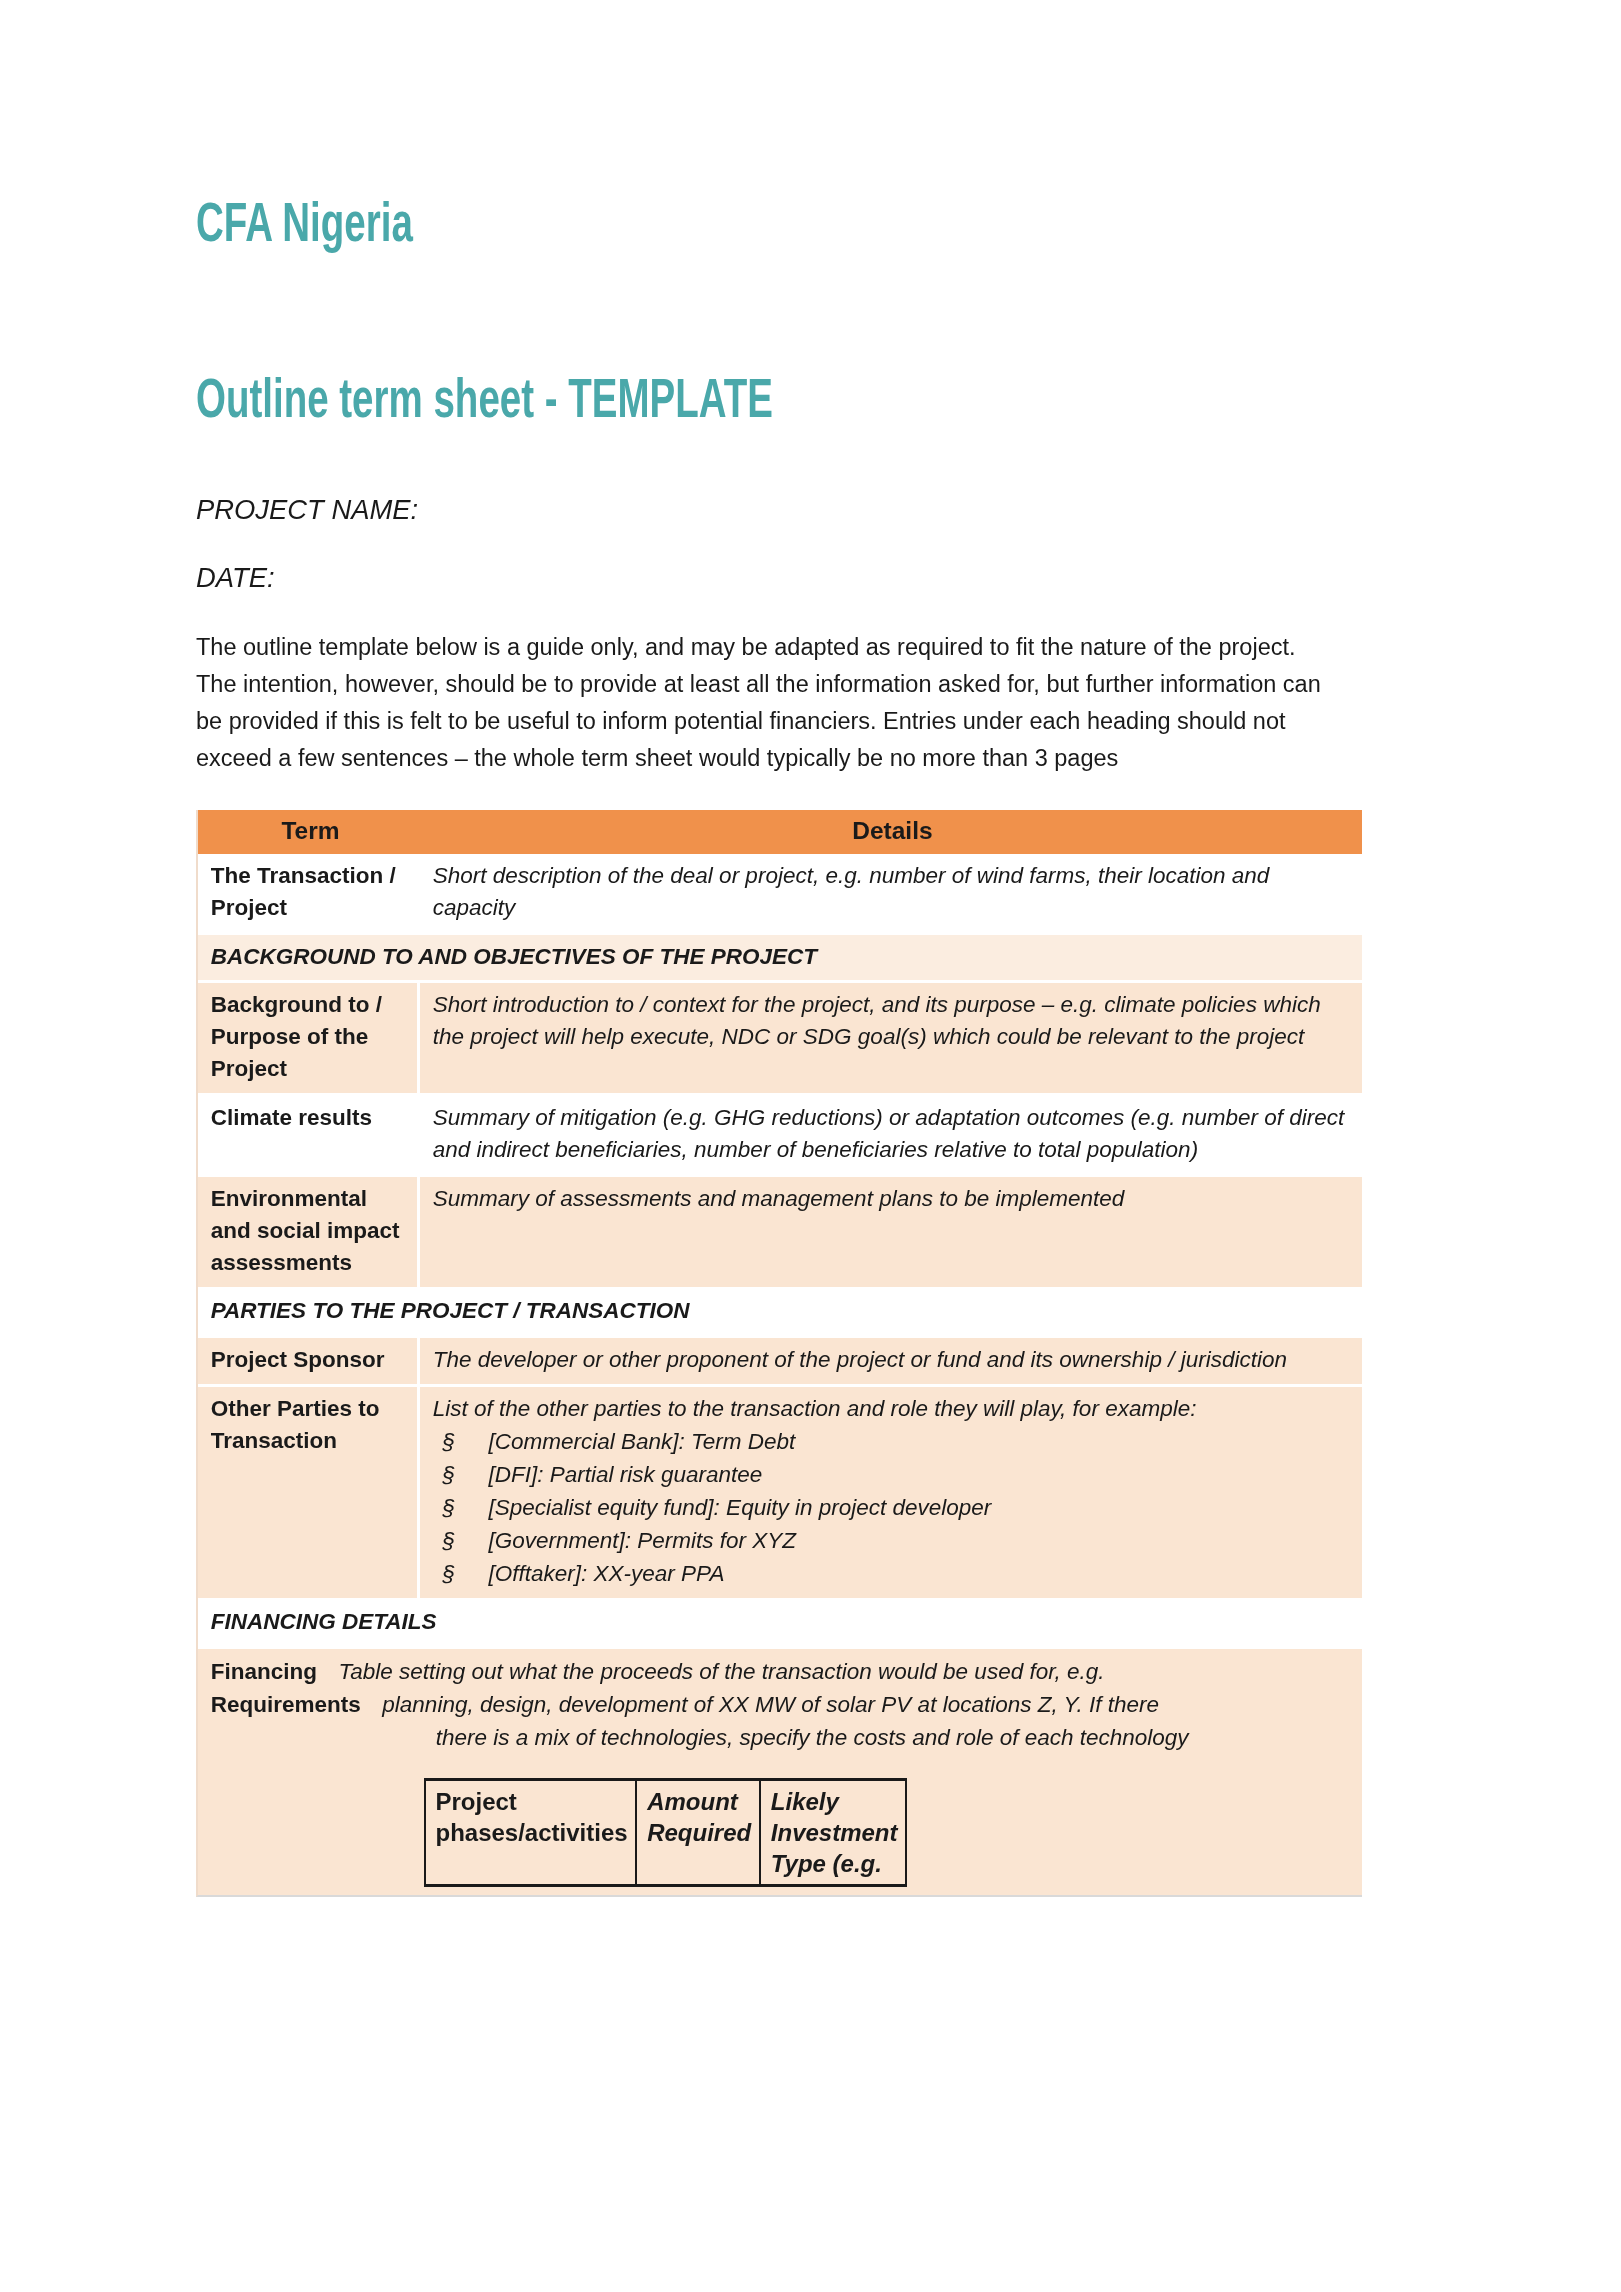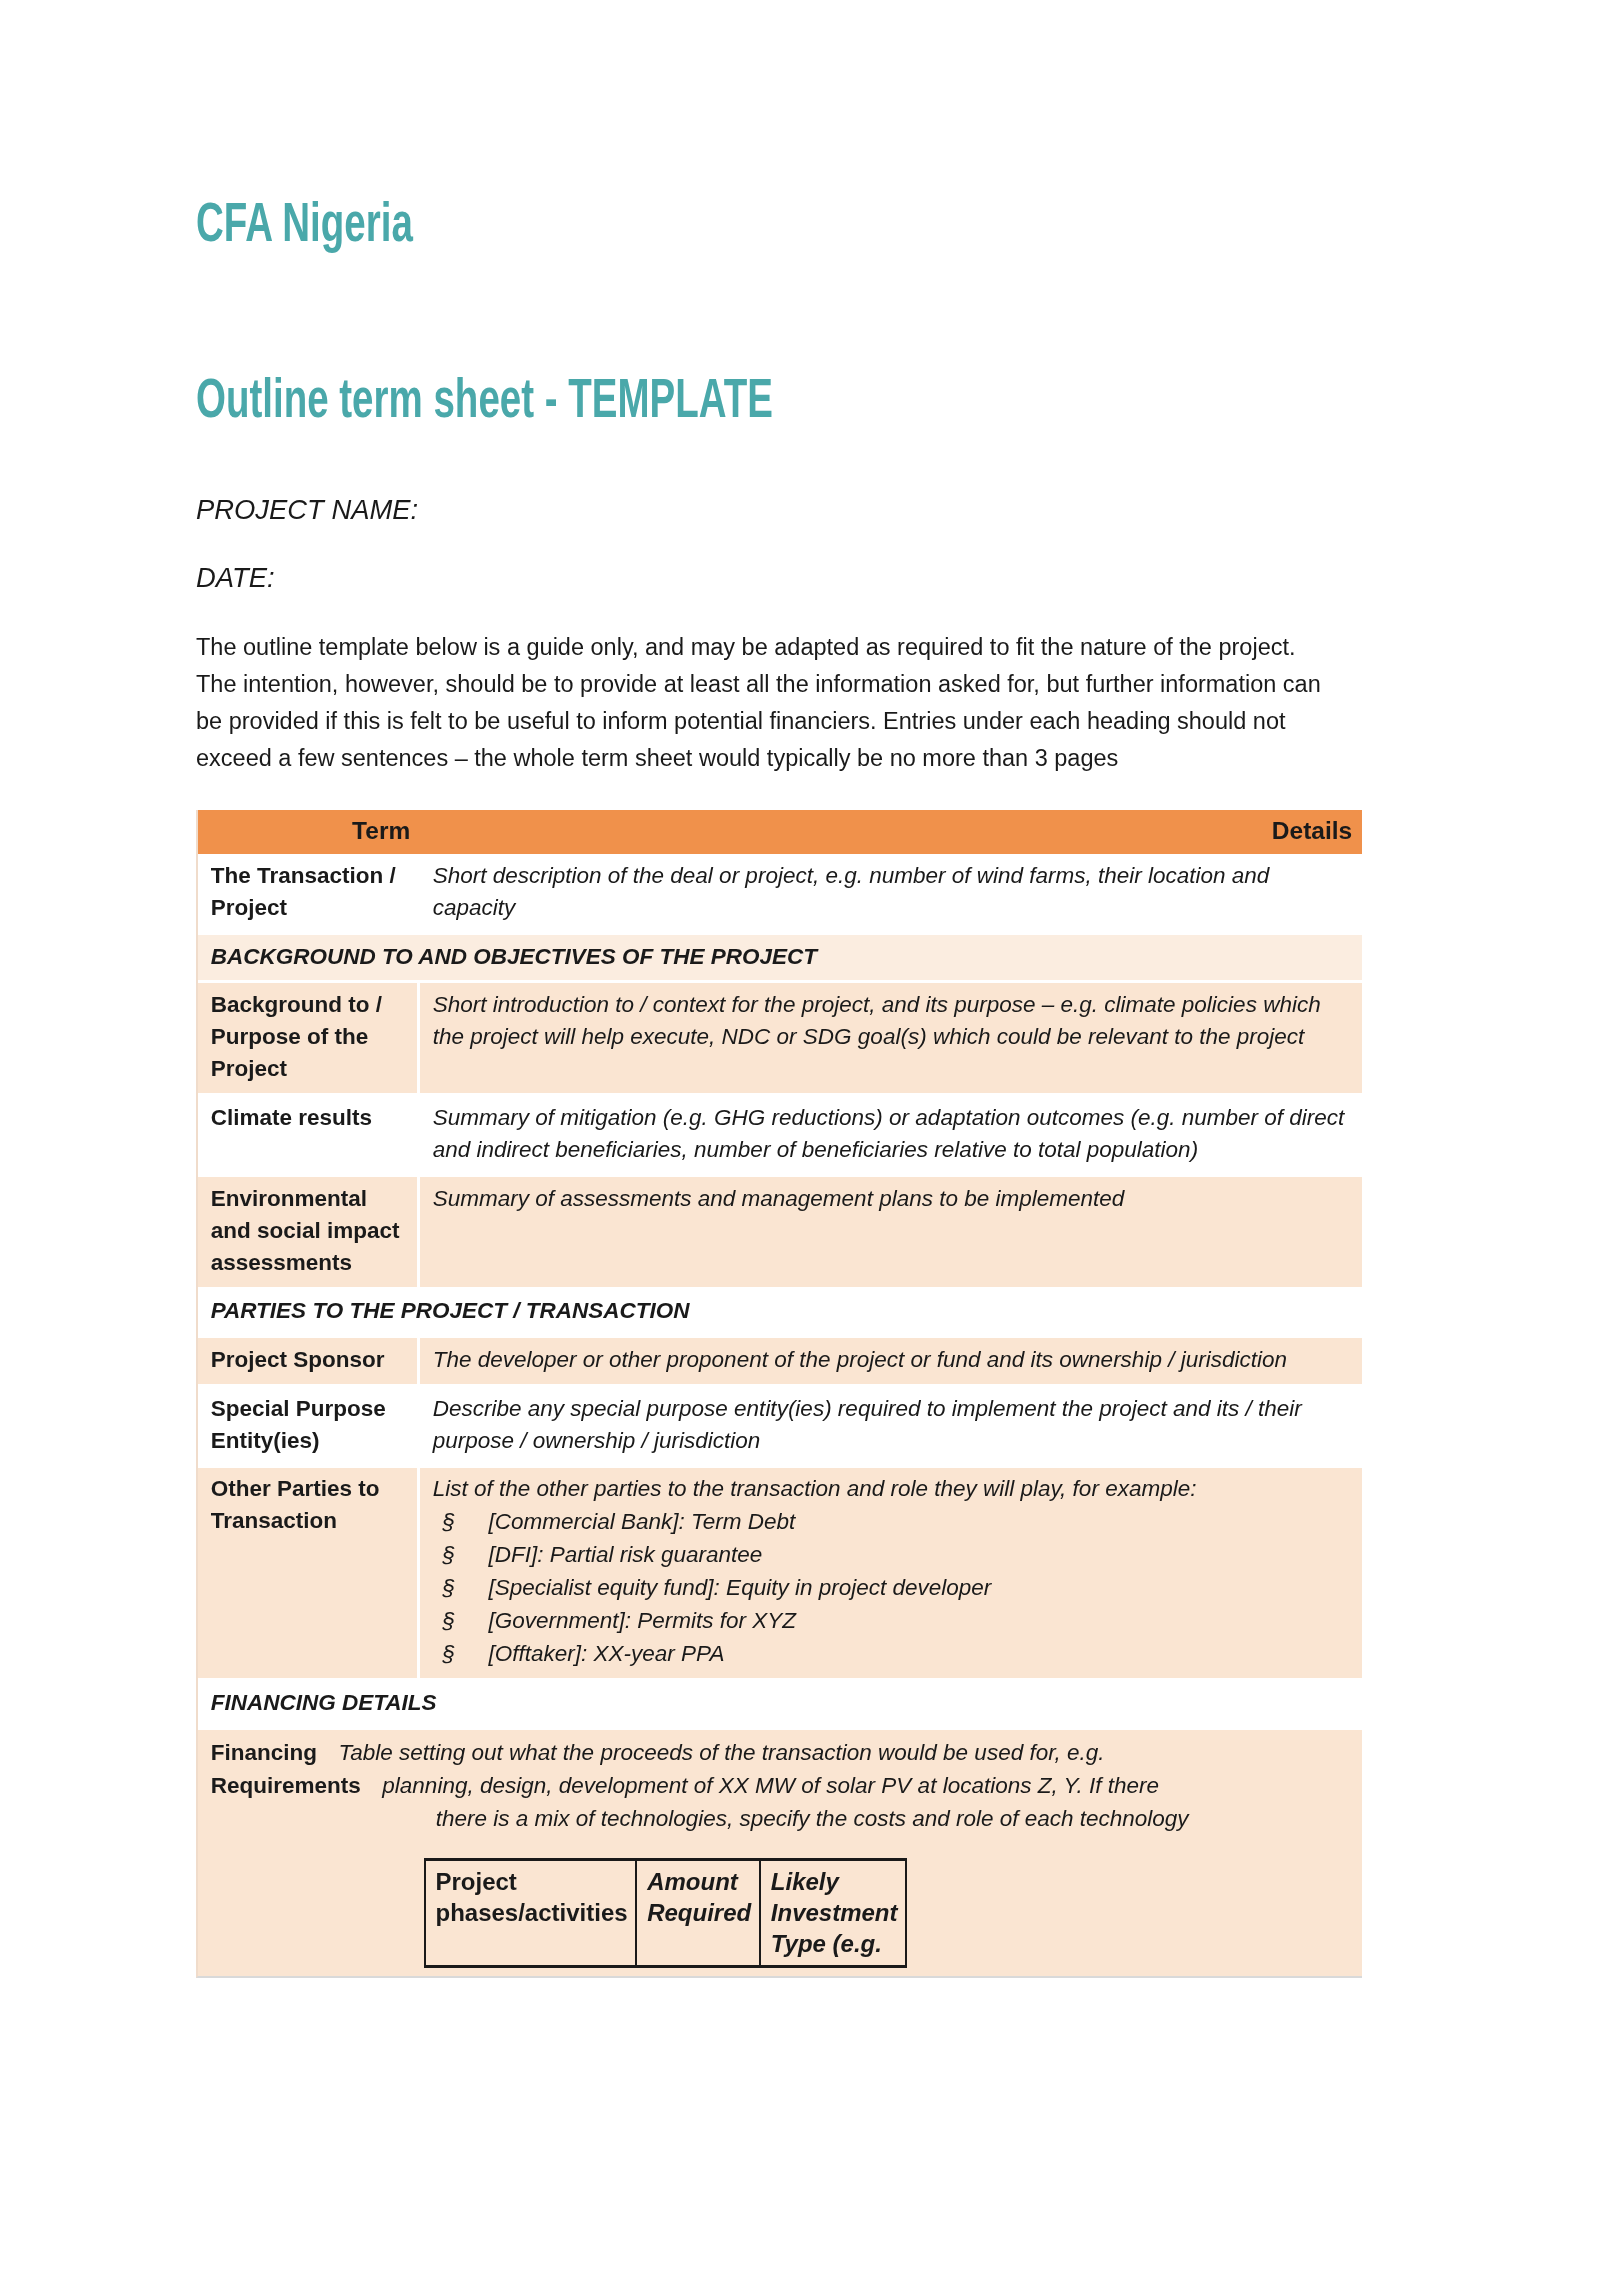--- a/index.html
+++ b/index.html
@@ -55,21 +55,21 @@
     border-collapse:separate;
     border-spacing:0;
     width:1166px;
     table-layout:fixed;
     border-left:2px solid #F0DCCB;
     border-bottom:2px solid var(--rule-gray,#D9D9D9);
   }
   table.main col.c1{ width:222px; }
   table.main th{
     background:var(--orange,#F0914B);
-    text-align:right;
+    text-align:center;
     font-size:24.5px;
     font-weight:bold;
     padding:7.8px 9.8px 8.8px 12.7px;
     vertical-align:middle;
   }
   table.main td{
     vertical-align:top;
     font-size:22.5px;
     line-height:32px;
     padding:5.9px 7.8px 7.8px 12.7px;
@@ -189,24 +189,20 @@
 
       <tr class="rowline">
         <td colspan="2" class="section bg-white">PARTIES TO THE PROJECT / TRANSACTION</td>
       </tr>
 
       <tr class="rowline bg-peach">
         <td class="term bg-peach">Project Sponsor</td>
         <td class="det">The developer or other proponent of the project or fund and its ownership / jurisdiction</td>
       </tr>
 
-      <tr class="rowline bg-white">
-        <td class="term">Special Purpose Entity(ies)</td>
-        <td class="det">Describe any special purpose entity(ies) required to implement the project and its / their purpose / ownership / jurisdiction</td>
-      </tr>
 
       <tr class="rowline bg-peach">
         <td class="term bg-peach">Other Parties to Transaction</td>
         <td class="det">
           <div>List of the other parties to the transaction and role they will play, for example:</div>
           <ul class="blist">
             <li>
                   <span class="mark">§</span>
                   <span>[Commercial Bank]: Term Debt</span>
                 </li>

